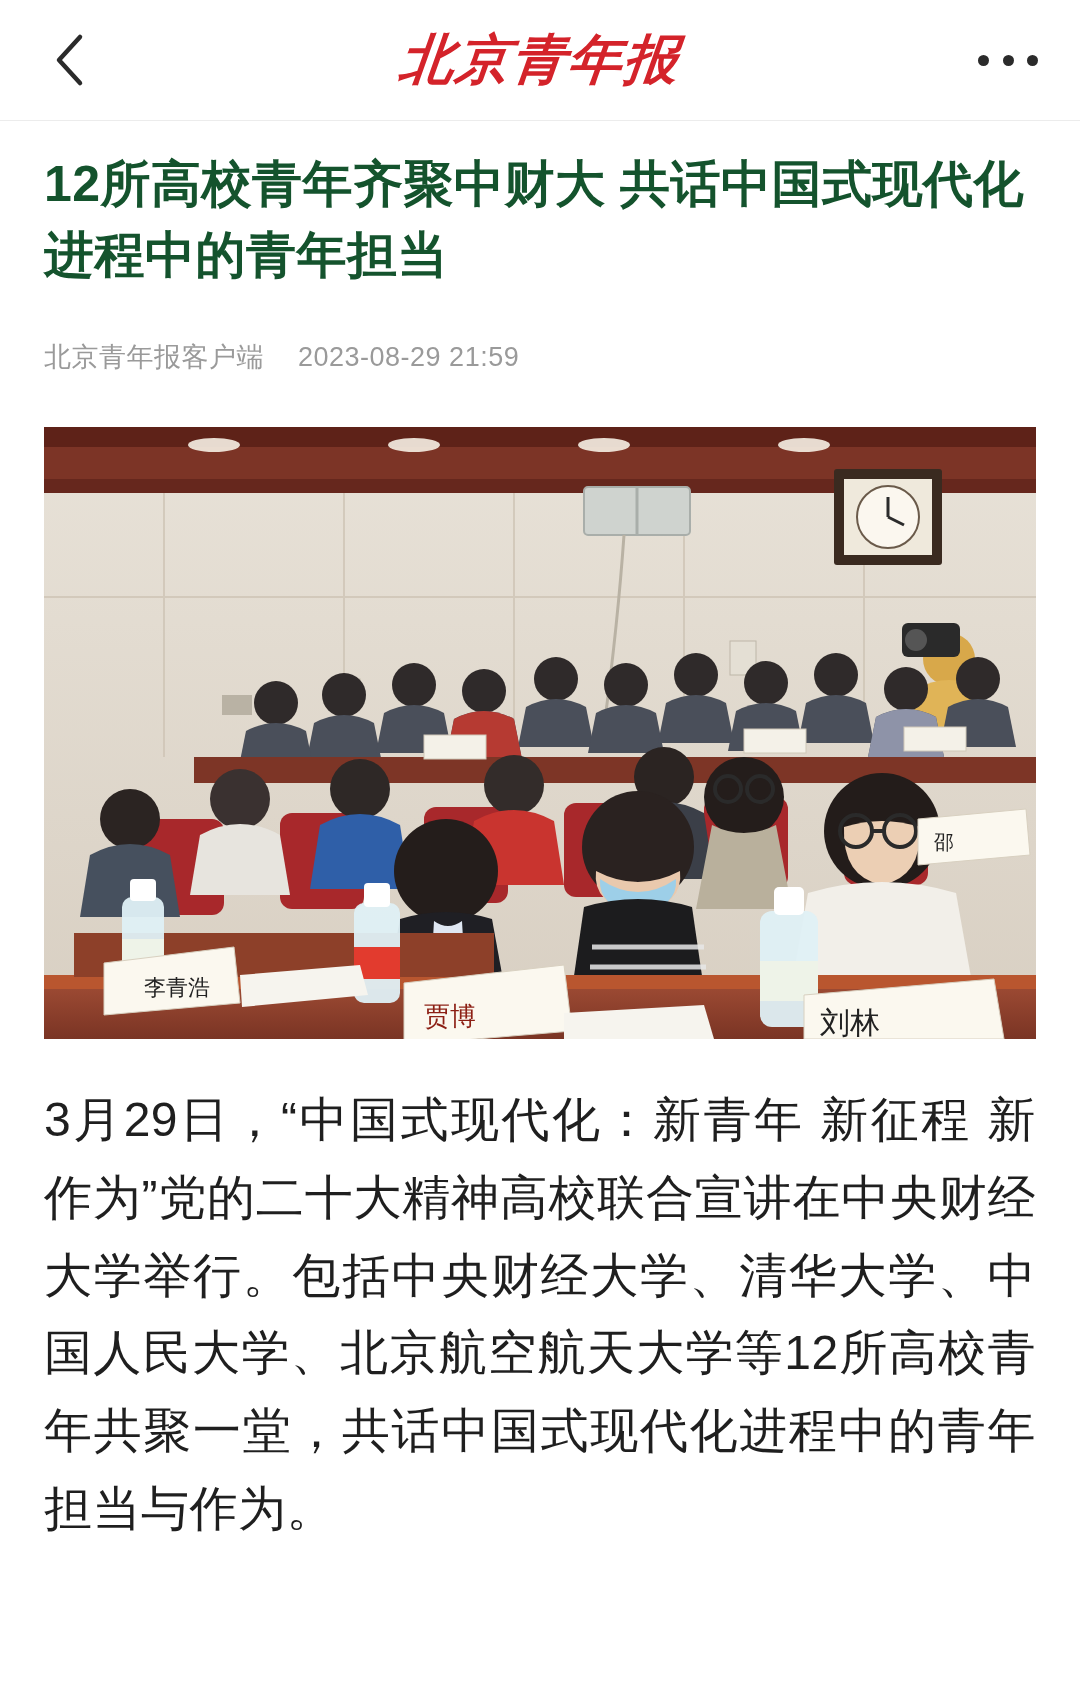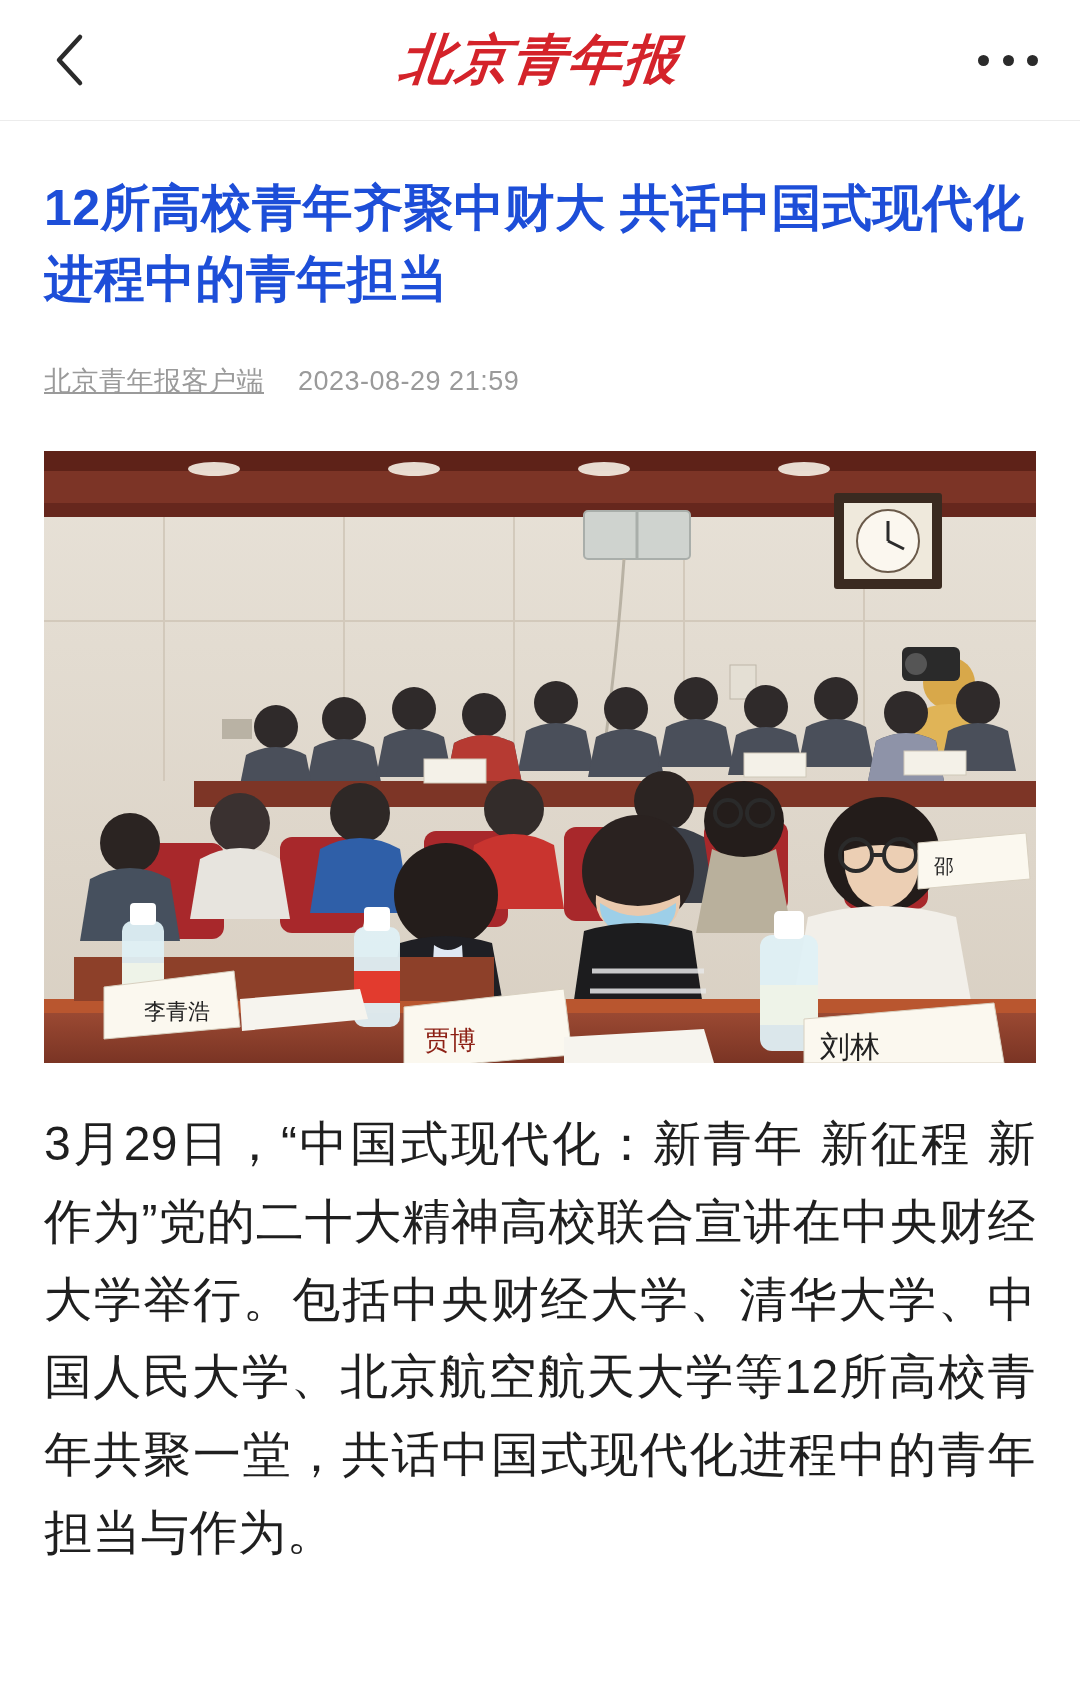--- a/index.html
+++ b/index.html
@@ -75,36 +75,36 @@
     height: 1px;
     background: #ececec;
     width: 100%;
   }
 
   
   .article {
     padding: 0 44px;
   }
   .headline {
-    margin-top: 52px;
+    margin-top: 28px;
     font-size: 50px;
     line-height: 1.42;
     font-weight: 700;
-    color: #1d4ed8;
+    color: #14532d;
     letter-spacing: 0.5px;
   }
   .meta {
     margin-top: 48px;
     display: flex;
     align-items: center;
     font-size: 27px;
     color: #9a9a9a;
     letter-spacing: 0.5px;
   }
-  .meta .source { margin-right: 34px; text-decoration: underline; }
+  .meta .source { margin-right: 34px; }
   .meta .time { }
 
   
   .hero {
     position: relative;
     margin-top: 52px;
     width: 992px;
     height: 612px;
     overflow: hidden;
     background: #c9bdb0;

